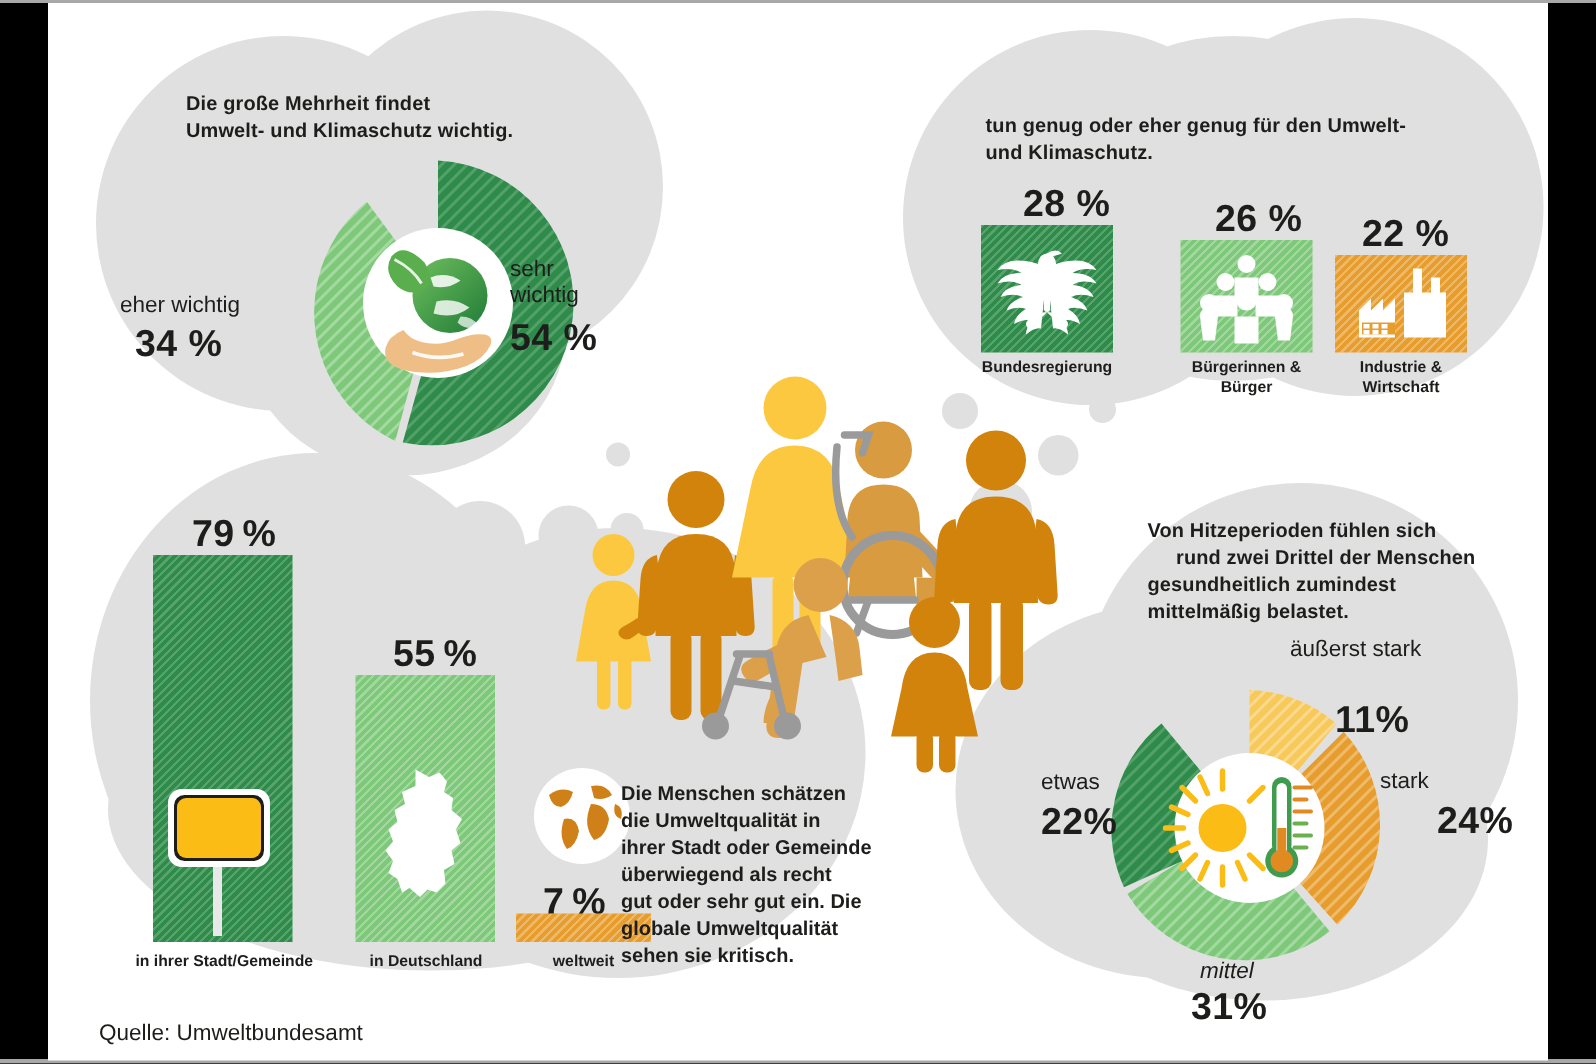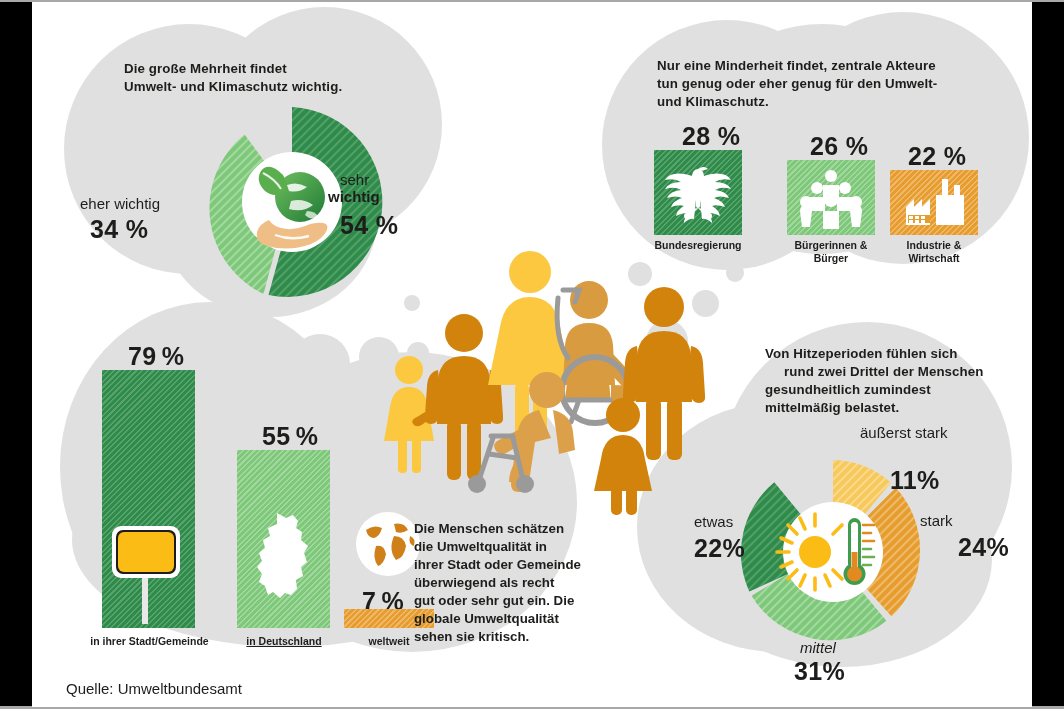--- a/index.html
+++ b/index.html
@@ -107,24 +107,23 @@
         <path d="M96 78 q-14 -14 -22 -4 q-6 10 4 20 q10 8 20 0 q4 -6 -2 -16 Z" fill="#5bae4e"></path>
         <path d="M76 76 q12 6 18 16" stroke="#ffffff" stroke-width="2" fill="none" opacity=".85"></path>
         <path d="M82 123 q-10 4 -12 12 q-2 10 10 14 q22 6 44 -2 q12 -5 16 -14 q2 -6 -4 -7 q-8 -1 -18 3 q-12 5 -24 2 q-8 -2 -12 -8 Z" fill="#efbe86"></path>
         <path d="M88 138 q16 6 34 1" stroke="#ffffff" stroke-width="2.4" fill="none" opacity=".9"></path>
       </g>
     </svg>
 
     <div class="txt seg-label" style="left:48px;top:193px;">eher wichtig</div>
     <div class="txt seg-val" style="left:58px;top:211px;">34 %</div>
     <div class="txt seg-label" style="left:308px;top:169px;">sehr</div>
-    <div class="txt seg-label" style="left:296px;top:186px;font-weight:bold;">wichtig</div>
+    <div class="txt seg-label" style="left:308px;top:186px;">wichtig</div>
     <div class="txt seg-val" style="left:308px;top:207px;">54 %</div>
 
-    <div class="txt headline" style="left:625px;top:55px;">Nur eine Minderheit findet, zentrale Akteure</div>
     <div class="txt headline" style="left:625px;top:73px;">tun genug oder eher genug für den Umwelt-</div>
     <div class="txt headline" style="left:625px;top:91px;">und Klimaschutz.</div>
 
     <div class="txt pct-big" style="left:650px;top:118px;">28 %</div>
     <div class="tile hatch-dg" style="left:622px;top:148px;width:88px;height:85px;">
       <svg width="66" height="62" viewBox="0 0 66 62">
         <g fill="#ffffff">
           <ellipse cx="33" cy="14" rx="6" ry="7"></ellipse>
           <path d="M33 7 q6 -4 10 0 q-5 2 -10 2 Z"></path>
           <path d="M33 18 q-5 -5 -14 -6 q-14 -2 -19 6 q10 -2 16 2 q-12 0 -16 7 q10 -3 16 1 q-11 1 -14 8 q9 -3 15 0 q-9 3 -11 9 q8 -3 13 -1 q-7 4 -8 10 q7 -4 12 -2 q-4 4 -4 9 q6 -5 10 -4 Z"></path>
@@ -192,21 +191,21 @@
       </svg>
     </div>
     <div class="txt barlab" style="left:55px;top:633px;width:125px;">in ihrer Stadt/Gemeinde</div>
 
     <div class="txt pct-big" style="left:230px;top:418px;"><span>55</span><span> %</span></div>
     <div class="bar hatch-lg" style="left:205px;top:448px;width:93px;height:178px;">
       <svg style="position:absolute;left:18px;top:60px;" width="60" height="108" viewBox="0 0 60 108">
         <path fill="#ffffff" d="M22 3 l9 5 l7 -3 l5 6 l-2 7 l6 4 l-1 8 l7 6 l-4 7 l3 9 l-6 5 l2 9 l-7 4 l1 9 l-6 6 l-6 -2 l-5 5 l-7 -6 l-5 3 l-3 -9 l-6 -4 l3 -8 l-5 -7 l5 -6 l-3 -8 l6 -5 l-2 -8 l7 -4 l-2 -8 l9 -4 Z"></path>
       </svg>
     </div>
-    <div class="txt barlab" style="left:198px;top:633px;width:108px;text-decoration:underline;">in Deutschland</div>
+    <div class="txt barlab" style="left:198px;top:633px;width:108px;">in Deutschland</div>
 
     <svg style="position:absolute;left:322px;top:508px;" width="68" height="68" viewBox="0 0 68 68">
       <circle cx="34" cy="34" r="32" fill="#ffffff"></circle>
       <g fill="#cf8019">
         <path d="M12 20 q8 -6 16 -2 q-2 8 -8 10 q-6 0 -8 -8 Z"></path>
         <path d="M22 36 q8 -2 10 8 q-2 10 -8 12 q-6 -8 -2 -20 Z"></path>
         <path d="M40 14 q10 -2 14 6 q-6 4 -12 2 Z"></path>
         <path d="M40 26 q10 0 12 10 q-2 12 -10 14 q-8 -10 -2 -24 Z"></path>
         <path d="M56 26 q6 2 4 10 q-6 -2 -4 -10 Z"></path>
       </g>

